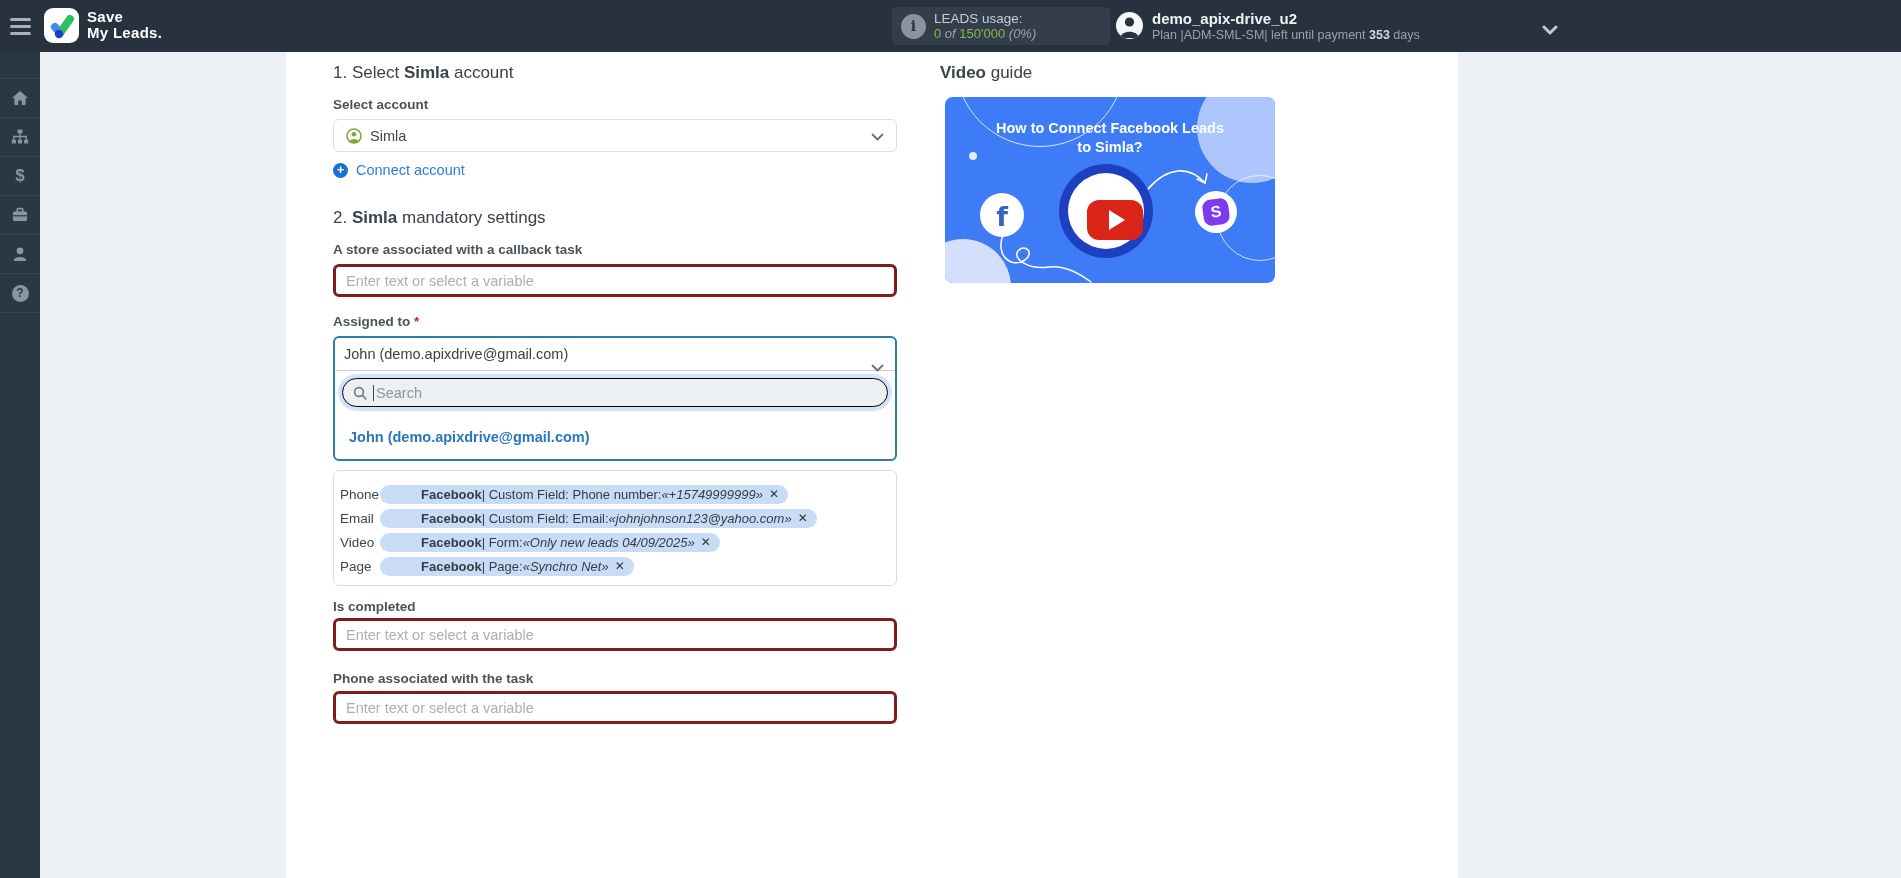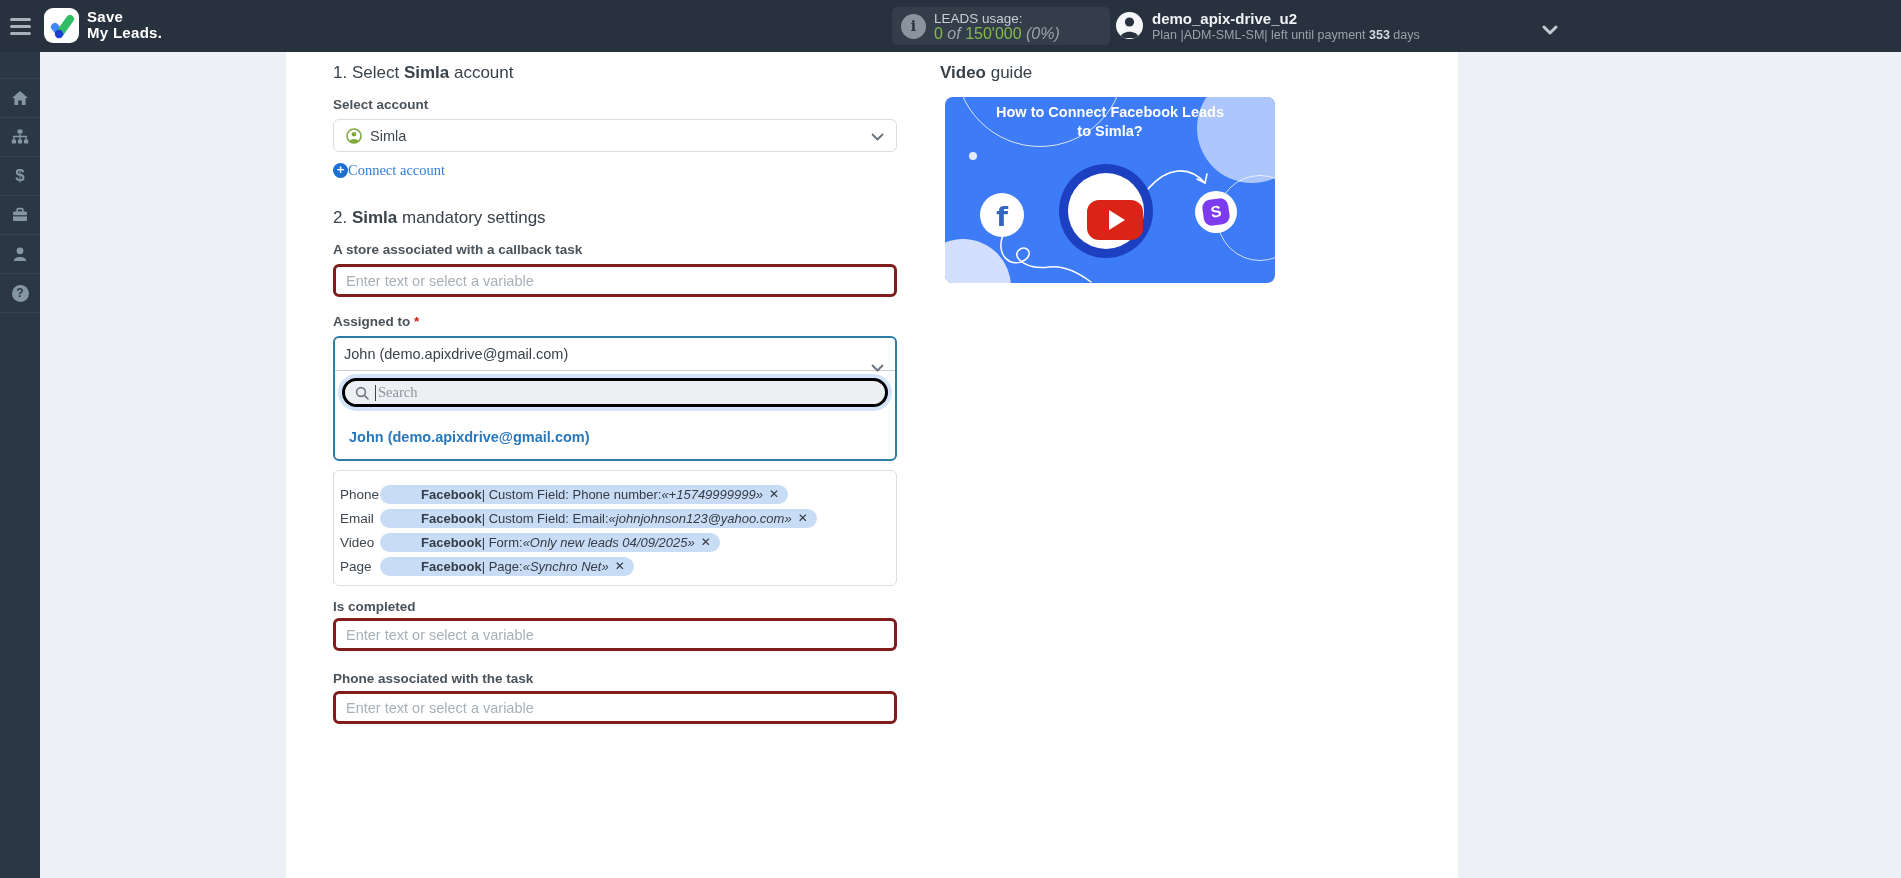--- a/index.html
+++ b/index.html
@@ -13,21 +13,21 @@
   
   .header { position:absolute; left:0; top:0; width:1901px; height:52px; background:#28323e; z-index:40; }
   .hamburger { position:absolute; left:10px; top:18px; width:22px; height:17px; cursor:pointer; }
   .hamburger i { display:block; width:21px; height:3px; background:#a9b2ba; border-radius:2px; margin-bottom:4px; }
   .logo-box { position:absolute; left:44px; top:8px; width:35px; height:35px; background:#fff; border-radius:9px; }
   .brand { position:absolute; left:87px; top:9px; color:#fff; font-weight:800; font-size:15px; line-height:16px; letter-spacing:.3px; }
   .leads-box { position:absolute; left:892px; top:7px; width:218px; height:38px; background:#333e4a; border-radius:5px; display:flex; align-items:center; padding-left:9px; }
   .info-circle { width:25px; height:25px; border-radius:50%; background:#8a949f; color:#28323e; font-weight:800; font-size:14px; font-family:"DejaVu Serif",serif; display:flex; align-items:center; justify-content:center; flex:0 0 25px; }
   .leads-texts { margin-left:8px; line-height:15px; }
   .leads-l1 { color:#c6ced6; font-size:13.5px; }
-  .leads-l2 { font-size:16px; }
+  .leads-l2 { font-size:13px; }
   .grn { color:#86b94e; } .dim-it { color:#9aa4ad; font-style:italic; }
   .avatar { position:absolute; left:1116px; top:12px; width:27px; height:27px; border-radius:50%; background:#f4f6f8; overflow:hidden; }
   .user-name { position:absolute; left:1152px; top:10px; color:#eef2f5; font-size:15px; font-weight:600; }
   .user-plan { position:absolute; left:1152px; top:28px; color:#97a2ad; font-size:12.5px; }
   .user-plan b { color:#d2d9e0; }
   .hdr-chev { position:absolute; left:1542px; top:21px; cursor:pointer; }
 
   
   .sidebar { position:absolute; left:0; top:52px; width:40px; height:826px; background:#2b3844; z-index:35; }
   .side-spacer { height:26px; }
@@ -46,48 +46,48 @@
   .req { color:#cc2222; }
   .inp { position:absolute; width:564px; height:33px; border:3px solid #7f1d1d; border-radius:6px; background:#fff; padding:0 10px; font-size:14.5px; color:#3f474e; font-family:inherit; outline:none; }
   .inp::placeholder { color:#a8b0b7; opacity:1; }
 
   
   .acct-select { position:absolute; left:47px; top:67px; width:564px; height:33px; border:1px solid #d9dee3; border-radius:6px; display:flex; align-items:center; padding:0 12px; cursor:pointer; background:#fff; }
   .acct-select .txt { margin-left:8px; font-size:14.5px; color:#3f474e; }
   .chev-right { margin-left:auto; }
   .connect { position:absolute; left:47px; top:110px; display:flex; align-items:center; cursor:pointer; }
   .plus-circle { width:15px; height:15px; border-radius:50%; background:#1a6fd4; color:#fff; font-size:13px; font-weight:700; line-height:14px; text-align:center; }
-  .connect .txt { color:#2e7ed7; font-size:14.5px;font-family:Liberation Serif, serif; }
+  .connect .txt { margin-left:8px; color:#2e7ed7; font-size:14.5px; }
 
   
   .dd-wrap { position:absolute; left:47px; top:284px; width:564px; height:125px; background:#fff; border:2px solid #2e7da6; border-radius:6px; z-index:10; }
   .dd-value { height:33px; line-height:33px; padding-left:9px; font-size:14.5px; color:#39414a; border-bottom:1px solid #c9ced3; position:relative; cursor:pointer; }
   .dd-value .chev { position:absolute; right:11px; top:13px; }
-  .dd-search { margin:7px 7px 0 7px; height:29px; background:#edf0f3; border:3px solid #000000; border-radius:15px; box-shadow:0 0 0 4px rgba(125,170,245,.33); display:flex; align-items:center; padding:1px 10px;font-family:Liberation Serif, serif; }
+  .dd-search { margin:7px 7px 0 7px; height:29px; background:#edf0f3; border:1px solid #000000; border-radius:15px; box-shadow:0 0 0 4px rgba(125,170,245,.33); display:flex; align-items:center; padding:1px 10px; }
   .caret { width:1px; height:16px; background:#3a424a; margin:0 2px 0 6px; }
   .dd-search input { border:none; background:transparent; outline:none; font-size:14.5px; color:#3f474e; font-family:inherit; flex:1; }
   .dd-search input::placeholder { color:#8d959d; opacity:1; }
   .dd-opts { padding:12px 0 0 14px; }
   .opt-none { font-size:14.5px; color:#8e969e; cursor:pointer; }
   .opt-user { font-size:14.5px; color:#2878bb; font-weight:700; margin-top:10px; cursor:pointer; }
 
   
   .tags-box { position:absolute; left:47px; top:418px; width:564px; height:116px; border:1px solid #d9dee3; border-radius:6px; background:#fff; z-index:5; }
   .tags-rows { position:absolute; left:6px; top:11px; right:4px; }
   .tag-row { height:24px; display:flex; align-items:center; }
   .tag-row .rlbl { width:40px; font-size:13.5px; color:#3f474e; flex:0 0 40px; }
   .pill { background:#c9dcf6; border-radius:10px; height:19px; display:inline-flex; align-items:center; padding:0 9px; font-size:13px; color:#343c46; white-space:nowrap; }
   .pill b { font-weight:700;padding-left:32px; }
   .pill .val { font-style:italic; }
   .pill .x { margin-left:6px; font-weight:700; font-size:12px; color:#2e353d; cursor:pointer; font-style:normal; }
 
   
   .thumb { position:absolute; left:659px; top:45px; width:330px; height:186px; border-radius:8px; background:#3d7cf6; overflow:hidden; cursor:pointer; }
   .deco { position:absolute; border-radius:50%; }
-  .thumb-title { position:absolute; left:0; top:6px; width:100%; text-align:center; color:#fff; font-weight:700; font-size:14.5px; line-height:19px; z-index:3; }
+  .thumb-title { position:absolute; left:0; top:22px; width:100%; text-align:center; color:#fff; font-weight:700; font-size:14.5px; line-height:19px; z-index:3; }
   .fb-circle { position:absolute; left:35px; top:96px; width:44px; height:44px; border-radius:50%; background:#fff; display:flex; align-items:center; justify-content:center; z-index:3; }
   .fb-f { color:#3465c0; font-size:27px; font-weight:700; font-family:"DejaVu Sans",sans-serif; margin-top:3px; }
   .yt-outer { position:absolute; left:114px; top:67px; width:94px; height:94px; border-radius:50%; background:#1c40c0; z-index:3; }
   .yt-inner { position:absolute; left:9px; top:9px; width:76px; height:76px; border-radius:50%; background:#fff; }
   .yt-red { position:absolute; left:19px; top:27px; width:56px; height:40px; border-radius:12px; background:#da2417; display:flex; align-items:center; justify-content:center; }
   .yt-play { width:0; height:0; border-left:16px solid #fff; border-top:10px solid transparent; border-bottom:10px solid transparent; margin-left:4px; }
   .simla-circle { position:absolute; left:250px; top:94px; width:42px; height:42px; border-radius:50%; background:#fff; display:flex; align-items:center; justify-content:center; z-index:3; }
   .simla-blob { width:26px; height:26px; border-radius:8px; background:#7d3bf0; transform:rotate(-8deg); display:flex; align-items:center; justify-content:center; color:#fff; font-weight:800; font-size:16px; }
   .thumb svg.lines { position:absolute; left:0; top:0; z-index:2; }
 </style>

